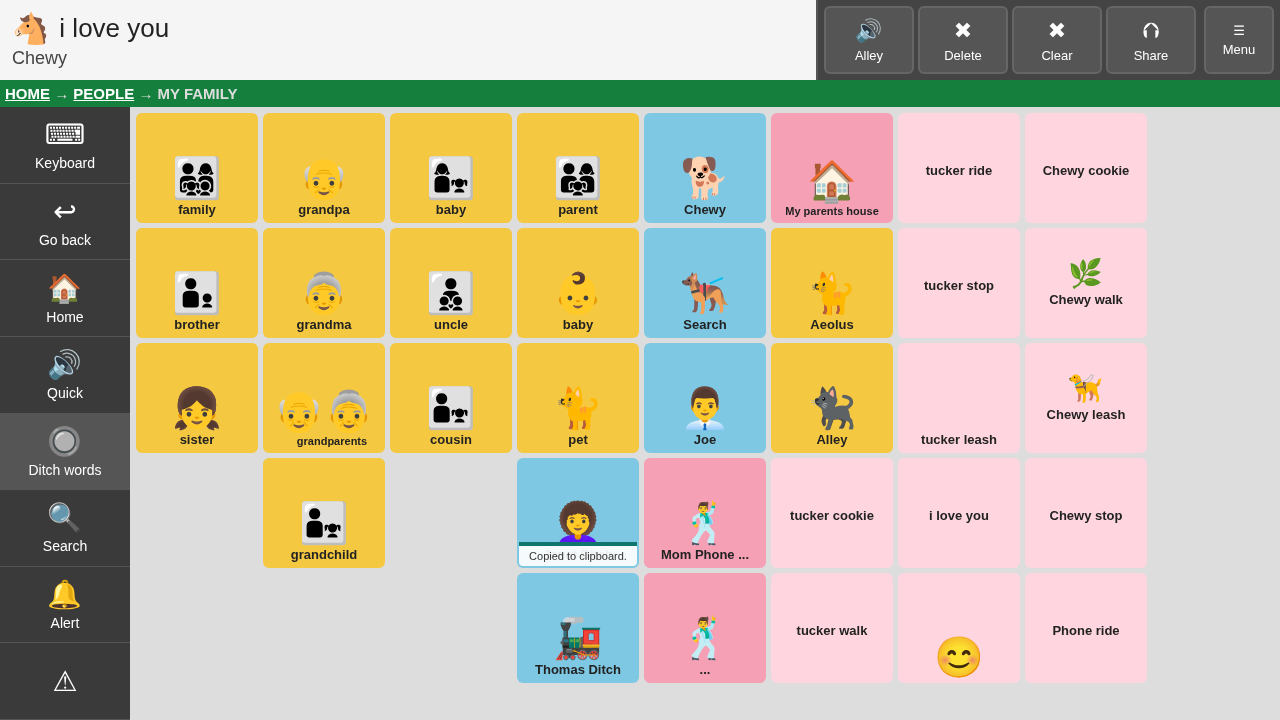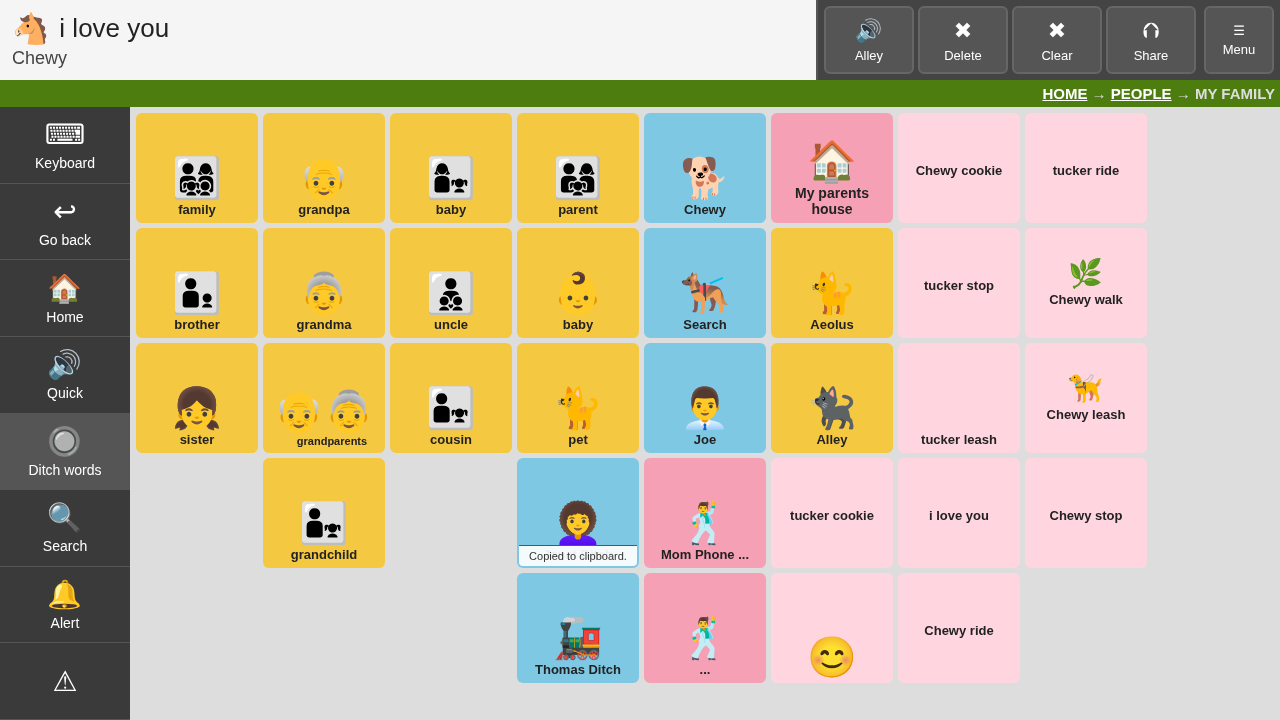--- a/index.html
+++ b/index.html
@@ -71,22 +71,22 @@
       border-radius: 6px;
       color: white;
       cursor: pointer;
       font-size: 13px;
       gap: 4px;
       margin-left: 4px;
     }
 
     
     .breadcrumb {
-      background: #4d7c0f;
-      text-align: right;
+      background: #15803d;
+      text-align: left;
       padding: 5px;
       font-size: 15px;
       color: #fff;
       font-weight: bold;
       flex-shrink: 0;
     }
     .breadcrumb span { color: #ddd; }
     .breadcrumb a { color: #fff; text-decoration: underline; }
 
     
@@ -167,21 +167,21 @@
     .tooltip-overlay {
       position: absolute;
       bottom: 0;
       left: 0;
       right: 0;
       background: rgba(255,255,255,0.92);
       padding: 4px 6px;
       font-size: 11px;
       color: #333;
       text-align: center;
-      border-top: 1px solid #0f766e;
+      border-top: 4px solid #0f766e;
     }
   </style>
 </head>
 <body>
 
 <div class="top-bar">
   <div class="top-bar-text-area">
     <div class="top-bar-phrase">
       <span class="horse-icon">🐴</span>
       <span>i love you</span>
@@ -274,27 +274,27 @@
       <div class="cell">
         <span class="cell-img">👨‍👩‍👧</span>
         <span class="cell-label">parent</span>
       </div>
       <div class="cell blue">
         <span class="cell-img">🐕</span>
         <span class="cell-label">Chewy</span>
       </div>
       <div class="cell pink">
         <span class="cell-img">🏠</span>
-        <span class="cell-label" style="font-size:14px;">My parents house</span>
+        <span class="cell-label" style="font-size:11px;text-align:right;">My parents house</span>
+      </div>
+      <div class="cell light-pink" style="justify-content:center;">
+        <span class="cell-label">tucker ride</span>
       </div>
       <div class="cell light-pink" style="justify-content:center;">
         <span class="cell-label">Chewy cookie</span>
-      </div>
-      <div class="cell light-pink" style="justify-content:center;">
-        <span class="cell-label">tucker ride</span>
       </div>
       <div style="background:transparent;"></div>
 
       <div class="cell">
         <span class="cell-img">👨‍👦</span>
         <span class="cell-label">brother</span>
       </div>
       <div class="cell">
         <span class="cell-img">👵</span>
         <span class="cell-label">grandma</span>
@@ -387,23 +387,26 @@
       <div style="background:transparent;"></div>
       <div style="background:transparent;"></div>
       <div class="cell blue">
         <span class="cell-img">🚂</span>
         <span class="cell-label">Thomas Ditch</span>
       </div>
       <div class="cell pink">
         <span class="cell-img">🕺</span>
         <span class="cell-label">...</span>
       </div>
+      <div class="cell light-pink" style="justify-content:center;">
+        <span class="cell-label">tucker walk</span>
+      </div>
       <div class="cell light-pink">
         <span class="cell-img">😊</span>
       </div>
       <div class="cell light-pink" style="justify-content:center;">
-        <span class="cell-label">Chewy ride</span>
+        <span class="cell-label">Phone ride</span>
       </div>
       <div style="background:transparent;"></div>
 
     </div>
   </div>
 </div>
 
 </body></html>

